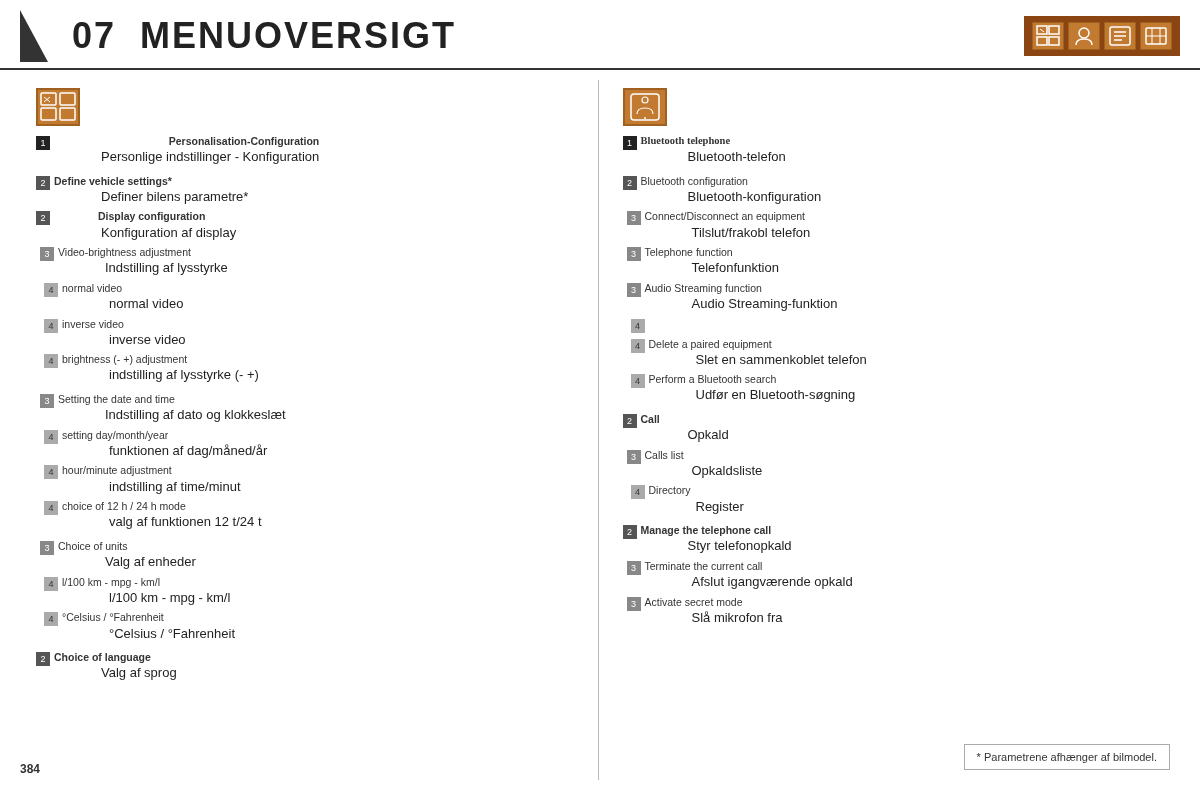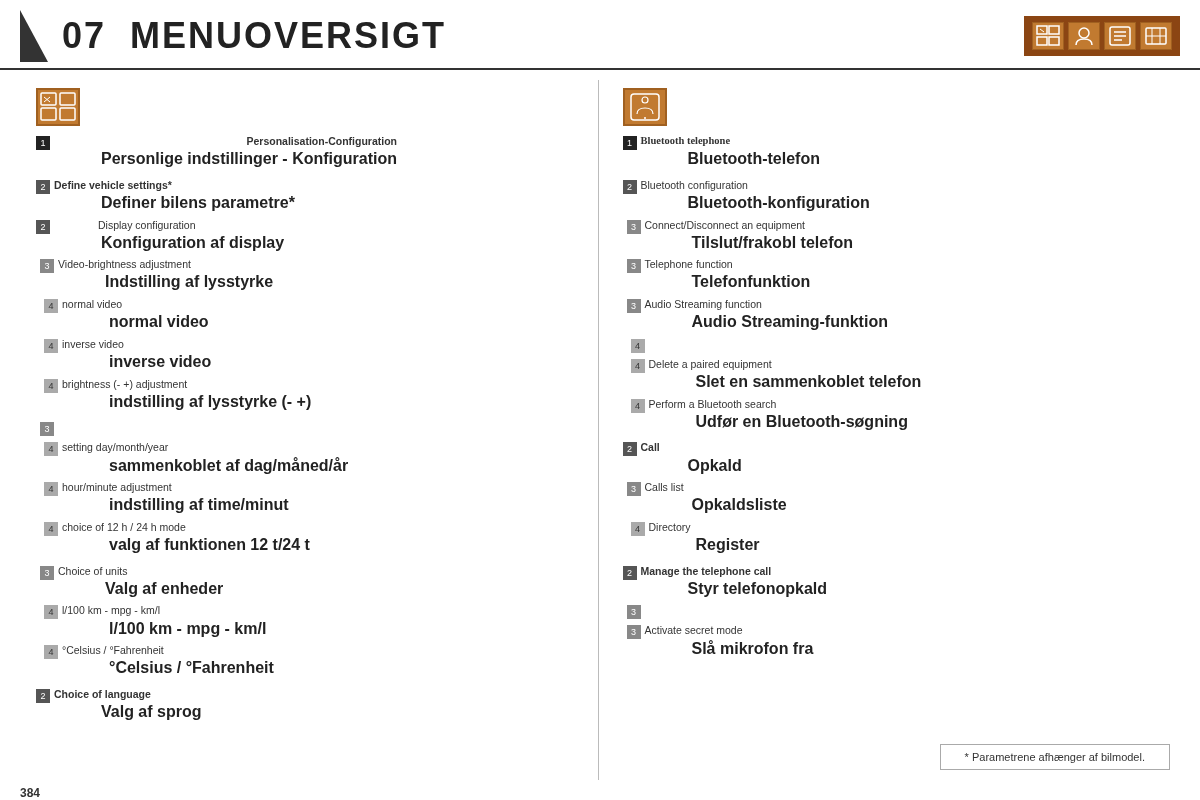--- a/index.html
+++ b/index.html
@@ -44,21 +44,21 @@
       align-items: center;
       justify-content: center;
       color: #fff;
       font-size: 14px;
     }
 
     
     .title-wrap {
       display: flex;
       align-items: center;
-      gap: 10px;
+      gap: 20px;
     }
 
     
     .main-content {
       display: flex;
       padding: 10px 20px;
       gap: 0;
       height: calc(800px - 80px);
     }
 
@@ -110,44 +110,44 @@
 
     .item-text {
       line-height: 1.35;
     }
     .item-text .en {
       font-weight: normal;
       color: #333;
       font-size: 10.5px;
     }
     .item-text .da {
-      font-weight: bold;
+      font-weight: normal;
       color: #222;
-      font-size: 16px;
+      font-size: 13px;
       padding-left: 47px;
     }
 
     .spacer { height: 4px; }
 
     
     .footer-note {
       position: absolute;
       bottom: 30px;
       right: 30px;
       border: 1px solid #aaa;
-      padding: 6px 24px;
+      padding: 6px 12px;
       font-size: 11px;
       color: #333;
       background: #fff;
     }
 
     
     .page-number {
       position: absolute;
-      bottom: 0;
+      bottom: 24px;
       left: 20px;
       font-size: 12px;
       font-weight: bold;
       color: #333;
     }
 
     
     .item-text.bold-both .en { font-weight: bold; }
 
     
@@ -230,21 +230,21 @@
         <div class="level-badge level-2">2</div>
         <div class="item-text">
           <div class="en" style="font-weight:bold;">Define vehicle settings*</div>
           <div class="da">Definer bilens parametre*</div>
         </div>
       </div>
 
       <div class="menu-item">
         <div class="level-badge level-2">2</div>
         <div class="item-text">
-          <div class="en" style="font-weight:normal;padding-left:44px;">Display configuration</div>
+          <div class="en" style="font-weight:bold;padding-left:44px;">Display configuration</div>
           <div class="da">Konfiguration af display</div>
         </div>
       </div>
 
       <div class="menu-item indent-3">
         <div class="level-badge level-3">3</div>
         <div class="item-text">
           <div class="en">Video-brightness adjustment</div>
           <div class="da">Indstilling af lysstyrke</div>
         </div>
@@ -271,27 +271,31 @@
         <div class="item-text">
           <div class="en">brightness (- +) adjustment</div>
           <div class="da">indstilling af lysstyrke (- +)</div>
         </div>
       </div>
 
       <div class="spacer"></div>
 
       <div class="menu-item indent-3">
         <div class="level-badge level-3">3</div>
+        <div class="item-text">
+          <div class="en">Setting the date and time</div>
+          <div class="da">Indstilling af dato og klokkeslæt</div>
+        </div>
       </div>
 
       <div class="menu-item indent-4">
         <div class="level-badge level-4">4</div>
         <div class="item-text">
           <div class="en">setting day/month/year</div>
-          <div class="da">sammenkoblet af dag/måned/år</div>
+          <div class="da">funktionen af dag/måned/år</div>
         </div>
       </div>
 
       <div class="menu-item indent-4">
         <div class="level-badge level-4">4</div>
         <div class="item-text">
           <div class="en">hour/minute adjustment</div>
           <div class="da">indstilling af time/minut</div>
         </div>
       </div>
@@ -446,20 +450,24 @@
       <div class="menu-item">
         <div class="level-badge level-2">2</div>
         <div class="item-text">
           <div class="en" style="font-weight:bold;">Manage the telephone call</div>
           <div class="da">Styr telefonopkald</div>
         </div>
       </div>
 
       <div class="menu-item indent-3">
         <div class="level-badge level-3">3</div>
+        <div class="item-text">
+          <div class="en">Terminate the current call</div>
+          <div class="da">Afslut igangværende opkald</div>
+        </div>
       </div>
 
       <div class="menu-item indent-3">
         <div class="level-badge level-3">3</div>
         <div class="item-text">
           <div class="en">Activate secret mode</div>
           <div class="da">Slå mikrofon fra</div>
         </div>
       </div>
 

